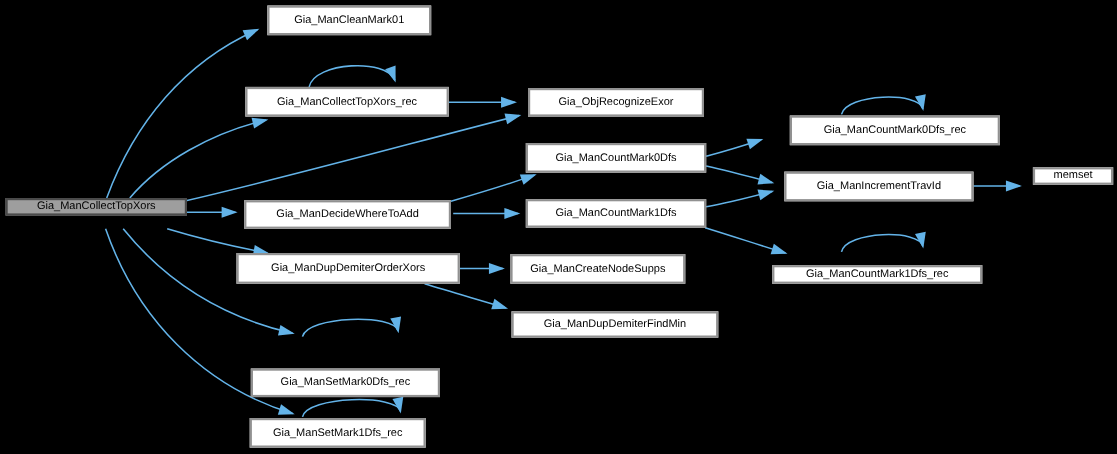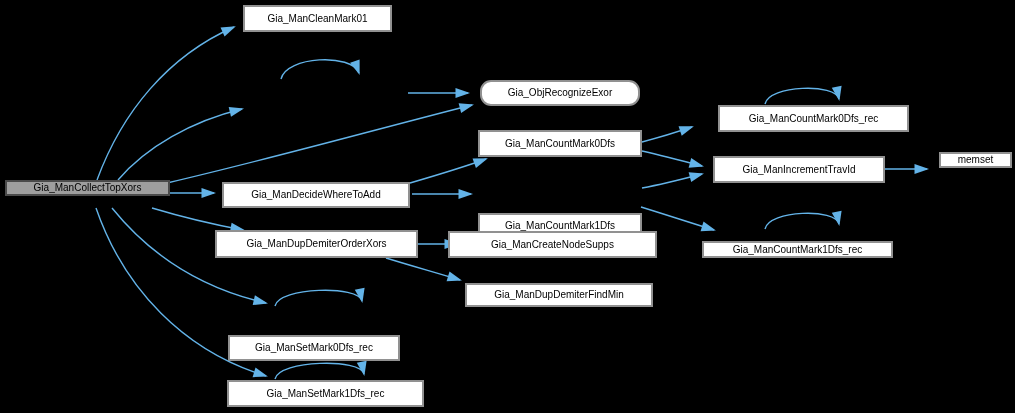--- a/index.html
+++ b/index.html
@@ -63,27 +63,28 @@
     <path class="e" marker-end="url(#arrowhead)" d="M 641,207 C 667,215 691,223 714,230"></path>
     <path class="e" marker-end="url(#arrowhead)" d="M 765,104 C 769,85 836,83 839,99"></path>
     <path class="e" marker-end="url(#arrowhead)" d="M 765,229 C 769,210 836,208 839,224"></path>
     <path class="e" marker-end="url(#arrowhead)" d="M 275,306 C 279,287 359,285 362,301"></path>
     <path class="e" marker-end="url(#arrowhead)" d="M 275,379 C 279,360 361,358 364,374"></path>
     <path class="e" marker-end="url(#arrowhead)" d="M 885,169 L 927,169"></path>
   </svg>
 
   <div class="node root" style="left:5px;top:180px;width:165px;height:16px;">Gia_ManCollectTopXors</div>
   <div class="node" style="left:243px;top:5px;width:149px;height:27px;">Gia_ManCleanMark01</div>
+  <div class="node" style="left:223px;top:79px;width:185px;height:27px;">Gia_ManCollectTopXors_rec</div>
   <div class="node" style="left:222px;top:182px;width:188px;height:26px;">Gia_ManDecideWhereToAdd</div>
   <div class="node" style="left:215px;top:230px;width:203px;height:28px;">Gia_ManDupDemiterOrderXors</div>
   <div class="node" style="left:228px;top:307px;width:172px;height:26px;margin-top:28px;">Gia_ManSetMark0Dfs_rec</div>
-  <div class="node" style="left:227px;top:380px;width:197px;height:27px;">Gia_ManSetMark1Dfs_rec</div>
-  <div class="node" style="left:480px;top:80px;width:160px;height:26px;border-radius:11px;">Gia_ObjRecognizeExor</div>
+  <div class="node" style="left:227px;top:380px;width:160px;height:27px;">Gia_ManSetMark1Dfs_rec</div>
+  <div class="node" style="left:480px;top:80px;width:160px;height:26px;">Gia_ObjRecognizeExor</div>
   <div class="node" style="left:478px;top:130px;width:164px;height:27px;">Gia_ManCountMark0Dfs</div>
-  <div class="node" style="left:478px;top:181px;width:164px;height:26px;margin-top:32px;">Gia_ManCountMark1Dfs</div>
-  <div class="node" style="left:448px;top:231px;width:209px;height:27px;">Gia_ManCreateNodeSupps</div>
+  <div class="node" style="left:478px;top:181px;width:164px;height:26px;">Gia_ManCountMark1Dfs</div>
+  <div class="node" style="left:464px;top:231px;width:159px;height:27px;">Gia_ManCreateNodeSupps</div>
   <div class="node" style="left:465px;top:283px;width:188px;height:24px;">Gia_ManDupDemiterFindMin</div>
   <div class="node" style="left:702px;top:105px;width:191px;height:27px;margin-left:16px;">Gia_ManCountMark0Dfs_rec</div>
   <div class="node" style="left:713px;top:156px;width:172px;height:27px;">Gia_ManIncrementTravId</div>
   <div class="node" style="left:702px;top:241px;width:191px;height:17px;">Gia_ManCountMark1Dfs_rec</div>
   <div class="node" style="left:939px;top:152px;width:73px;height:16px;">memset</div>
 
 </div>
 
 </body></html>

